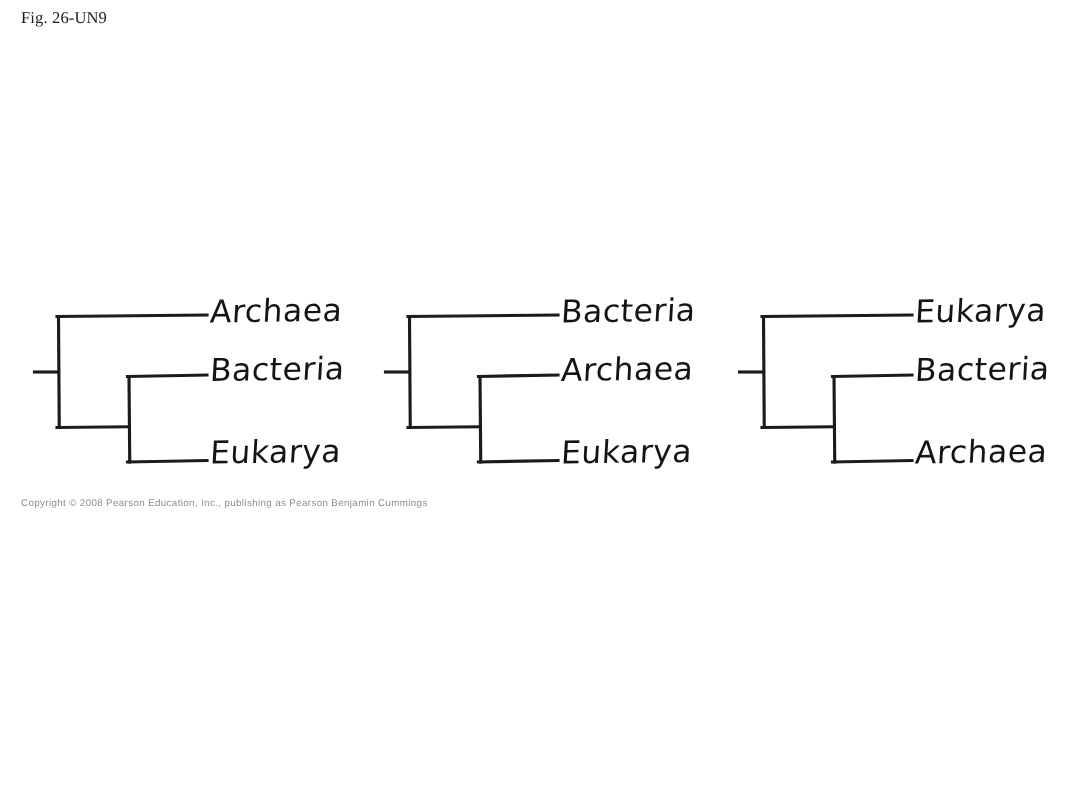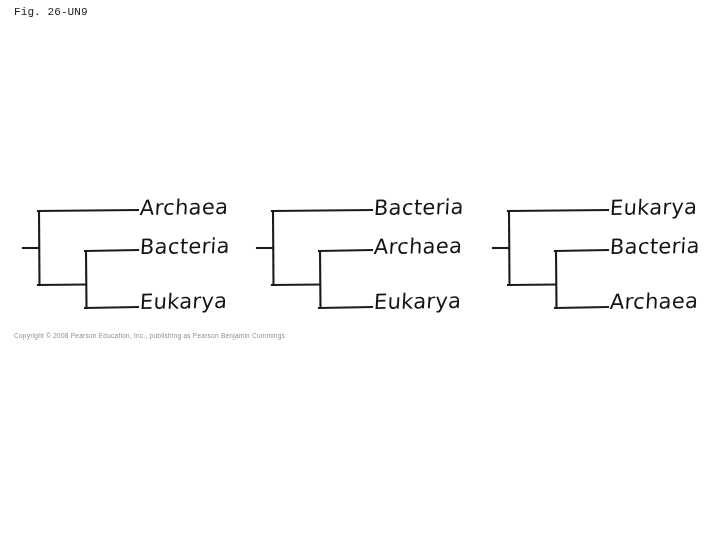--- a/index.html
+++ b/index.html
@@ -16,21 +16,21 @@
     position: relative;
     width: 720px;
     height: 540px;
     background: #ffffff;
     overflow: hidden;
   }
   #figure-label {
     position: absolute;
     left: 14px;
     top: 5px;
-    font-family: Liberation Mono, monospace;
+    font-family: Liberation Serif, serif;
     font-size: 11px;
     line-height: 14px;
     color: #1a1a1a;
     letter-spacing: 0.1px;
     white-space: nowrap;
   }
   #figure-area {
     position: absolute;
     left: 0px;
     top: 180px;

